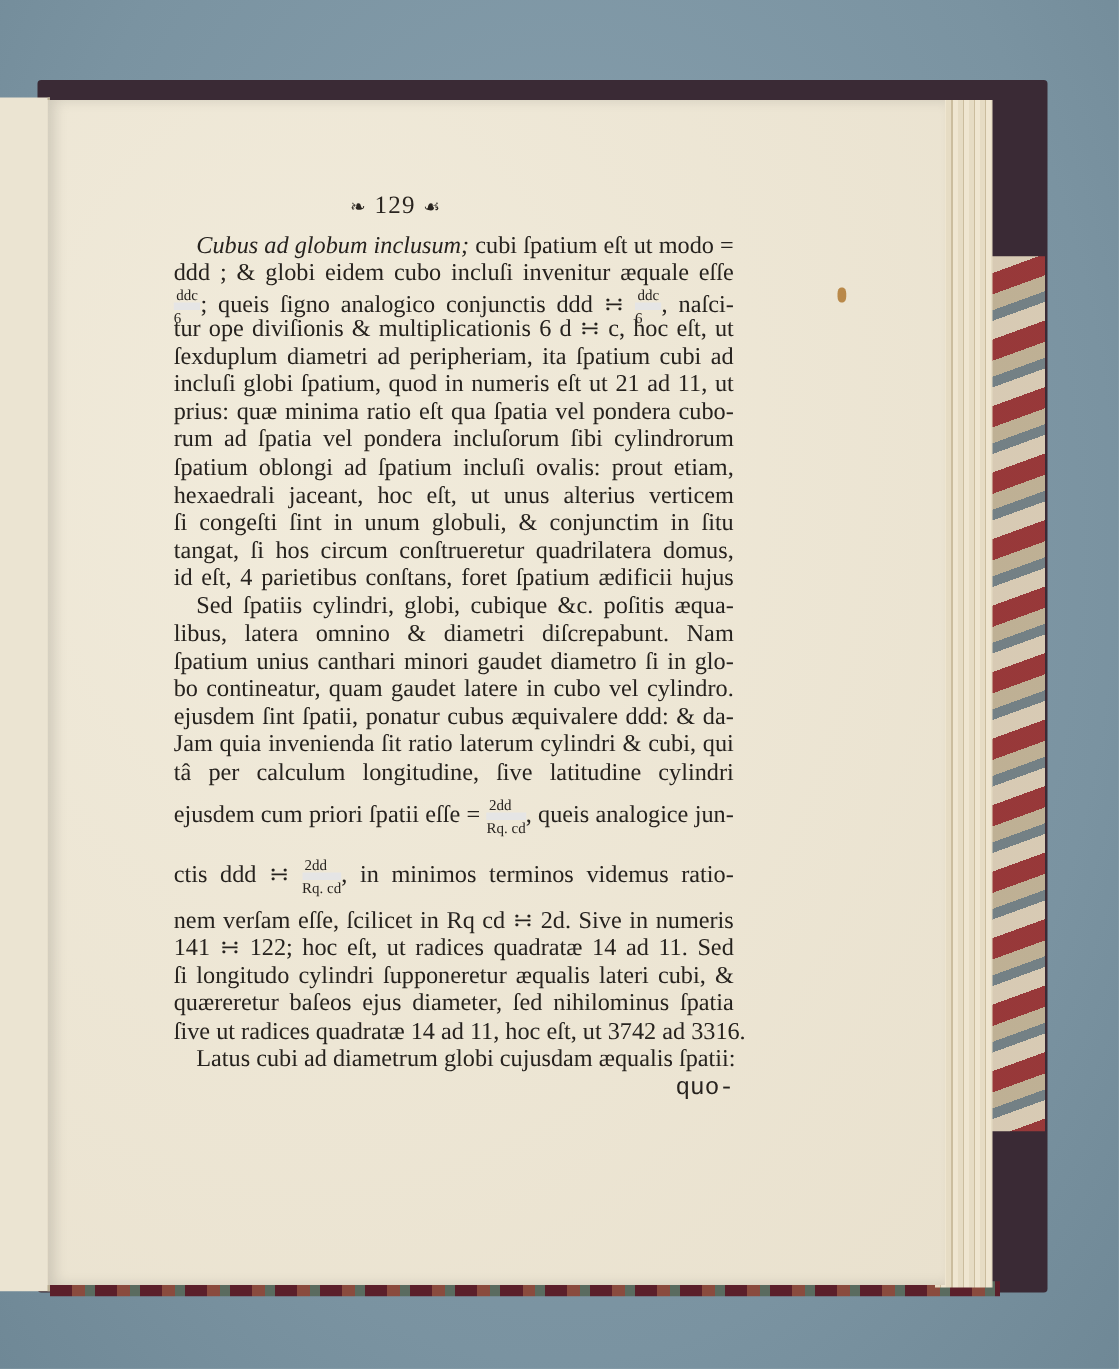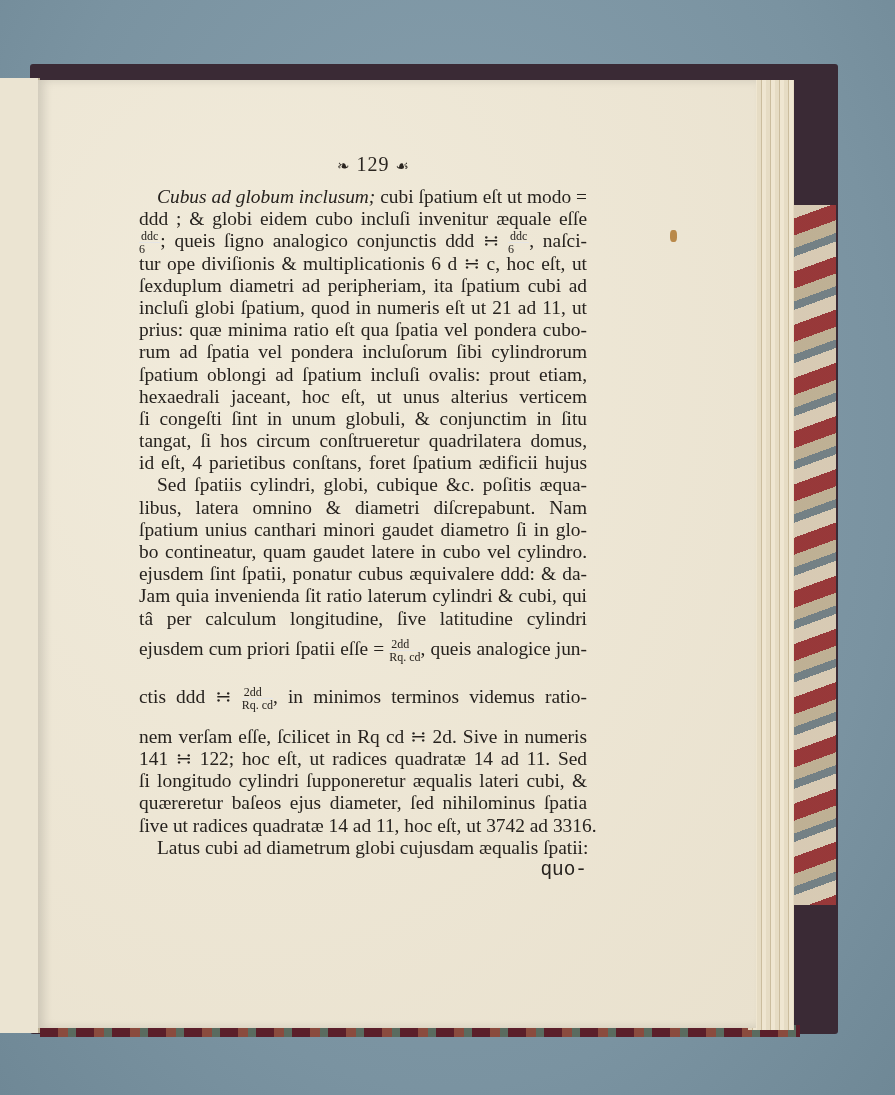--- a/index.html
+++ b/index.html
@@ -30,36 +30,36 @@
     position:absolute; left:0; top:78px; width:38px; height:955px;
     background:#ebe4d2; border-right:2px solid #b9ad92;
   }
   .page {
     position:absolute; left:38px; top:80px; width:718px; height:948px;
     background:#eee7d6;
     background-image: radial-gradient(ellipse at 30% 30%, #f1ebdb 0%, #e9e1ce 100%);
     box-shadow: inset 6px 0 10px rgba(0,0,0,.12);
   }
   .folio {
-    position:absolute; left:280px; top:153px; width:130px; text-align:right;
+    position:absolute; left:280px; top:153px; width:130px; text-align:left;
     font-size:20px; color:#2a2520; letter-spacing:1px;
   }
   .folio .orn { font-size:15px; }
   .text {
     position:absolute; left:103px; top:186px; width:484px;
     color:#26221e; font-size:19.4px; line-height:22.2px;
   }
   .line { white-space:nowrap; text-align:justify; text-align-last:justify; height:22.2px;margin-left:36px; }
   .line.last { text-align-last:left; }
   .line.right { text-align:right; text-align-last:right;font-family:Liberation Mono, monospace; }
   .line.tall { height:40px; padding-top:8px; }
   .ind { padding-left:18px; }
   .it { font-style:italic; }
   .frac { display:inline-block; vertical-align:middle; text-align:center; font-size:12px; line-height:12px; }
-  .frac .n { display:block; border-bottom:1px solid #e5e5e5; padding:0 2px; }
+  .frac .n { display:block; border-bottom:6px solid #e5e5e5; padding:0 2px; }
   .frac .d { display:block; }
   .stain { position:absolute; left:670px; top:230px; width:7px; height:12px; background:#b9894a; border-radius:40%; }
 </style>
 </head>
 <body>
 
 <div class="cover-back"></div>
 <div class="cover-marble"></div>
 <div class="bottom-edge"></div>
 <div class="page-stack"></div>

